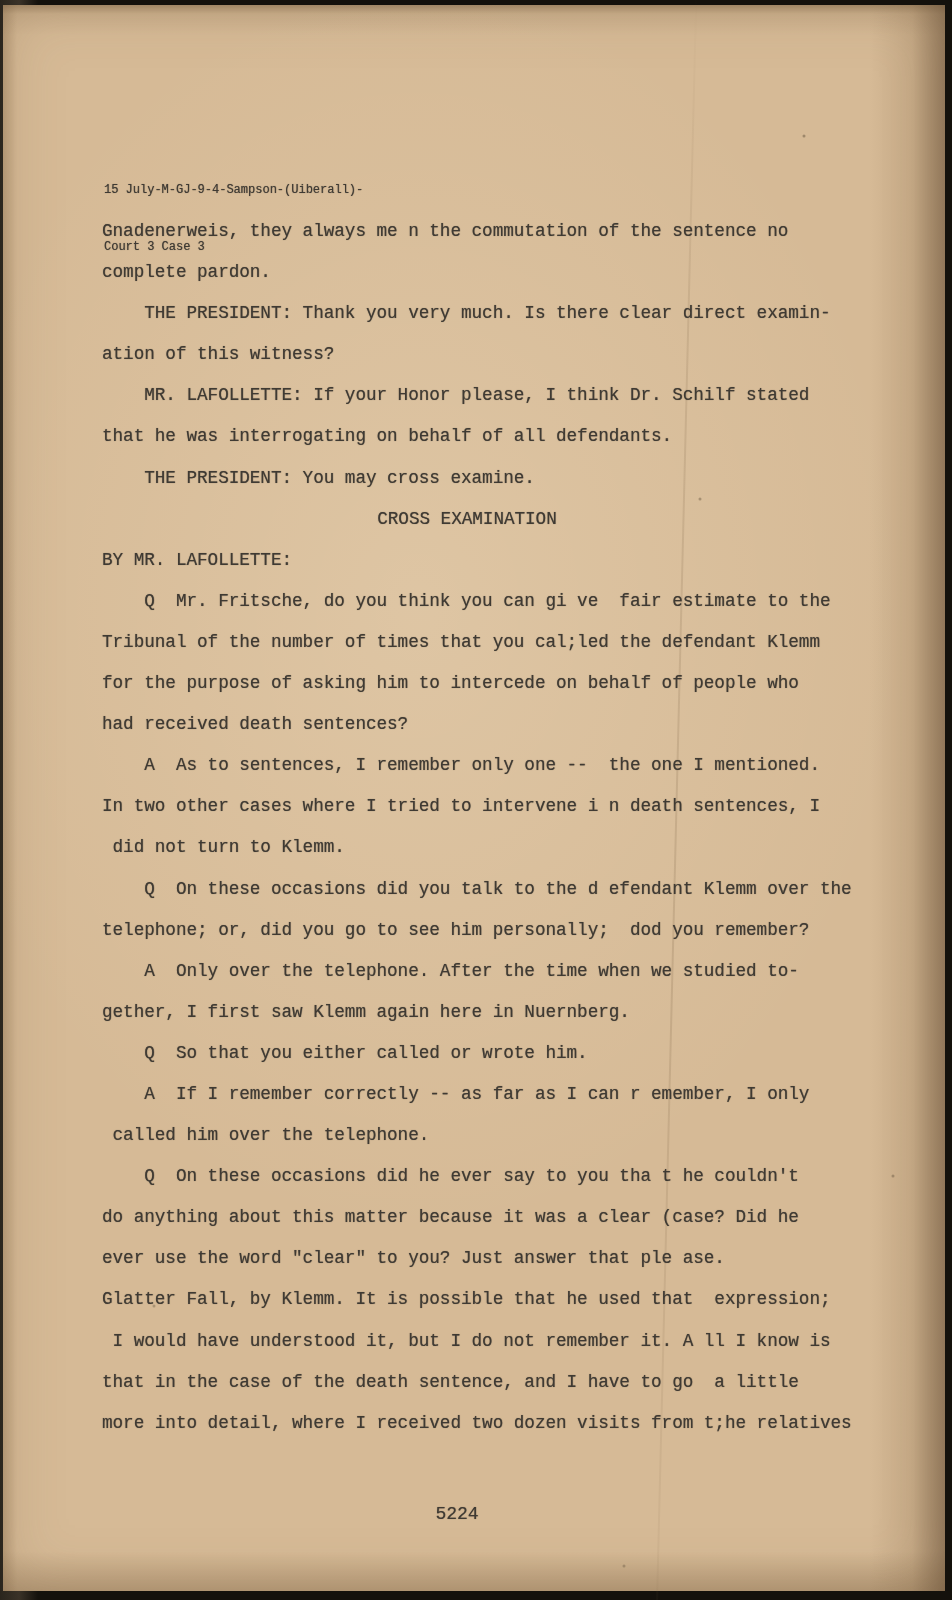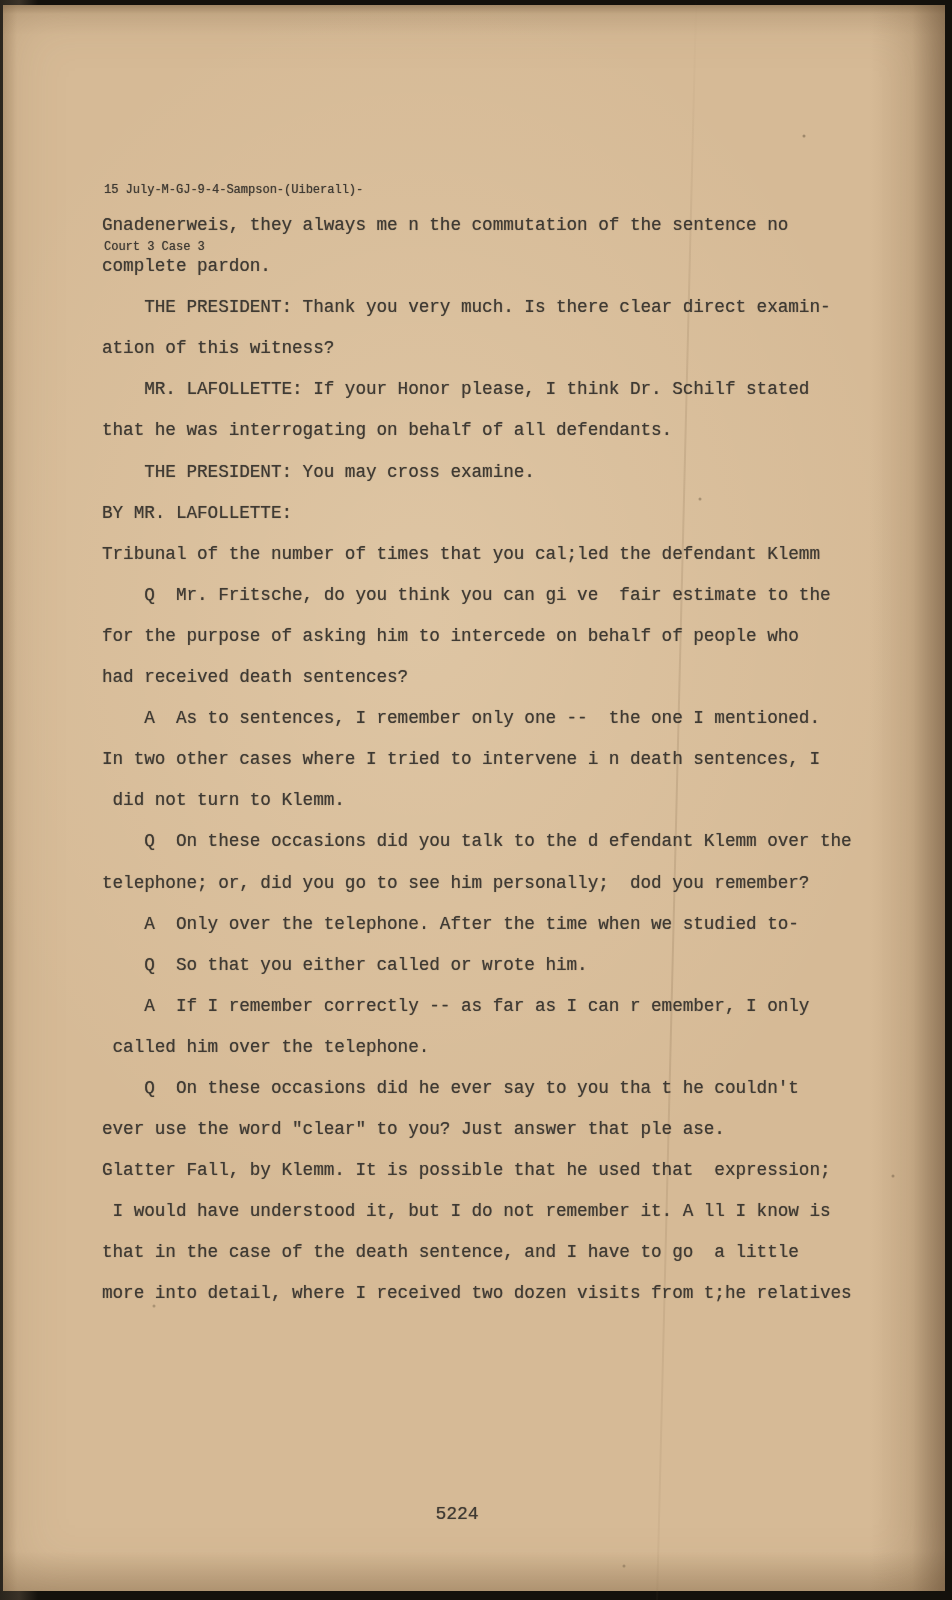--- a/index.html
+++ b/index.html
@@ -60,21 +60,21 @@
     position: absolute;
     left: 101px;
     top: 138px;
     font-size: 12px;
     line-height: 19px;
     white-space: pre;
   }
   .body-lines {
     position: absolute;
     left: 99px;
-    top: 200px;
+    top: 206px;
     width: 760px;
     font-size: 17.6px;
   }
   .line {
     height: 41.1px;
     line-height: 41.1px;
     white-space: pre;
   }
   .line.center {
     text-align: center;
@@ -107,35 +107,38 @@
     </div>
 
     <div class="body-lines typed" id="body-lines">
         <div class="line">Gnadenerweis, they always me n the commutation of the sentence no</div>
         <div class="line">complete pardon.</div>
         <div class="line">    THE PRESIDENT: Thank you very much. Is there clear direct examin-</div>
         <div class="line">ation of this witness?</div>
         <div class="line">    MR. LAFOLLETTE: If your Honor please, I think Dr. Schilf stated</div>
         <div class="line">that he was interrogating on behalf of all defendants.</div>
         <div class="line">    THE PRESIDENT: You may cross examine.</div>
+        <div class="line center">CROSS EXAMINATION</div>
         <div class="line">BY MR. LAFOLLETTE:</div>
+        <div class="line">    Q  Mr. Fritsche, do you think you can gi ve  fair estimate to the</div>
         <div class="line">Tribunal of the number of times that you cal;led the defendant Klemm</div>
-        <div class="line">    Q  Mr. Fritsche, do you think you can gi ve  fair estimate to the</div>
         <div class="line">for the purpose of asking him to intercede on behalf of people who</div>
         <div class="line">had received death sentences?</div>
         <div class="line">    A  As to sentences, I remember only one --  the one I mentioned.</div>
         <div class="line">In two other cases where I tried to intervene i n death sentences, I</div>
         <div class="line"> did not turn to Klemm.</div>
         <div class="line">    Q  On these occasions did you talk to the d efendant Klemm over the</div>
         <div class="line">telephone; or, did you go to see him personally;  dod you remember?</div>
         <div class="line">    A  Only over the telephone. After the time when we studied to-</div>
+        <div class="line">gether, I first saw Klemm again here in Nuernberg.</div>
         <div class="line">    Q  So that you either called or wrote him.</div>
         <div class="line">    A  If I remember correctly -- as far as I can r emember, I only</div>
         <div class="line"> called him over the telephone.</div>
         <div class="line">    Q  On these occasions did he ever say to you tha t he couldn't</div>
+        <div class="line">do anything about this matter because it was a clear (case? Did he</div>
         <div class="line">ever use the word "clear" to you? Just answer that ple ase.</div>
         <div class="line">Glatter Fall, by Klemm. It is possible that he used that  expression;</div>
         <div class="line"> I would have understood it, but I do not remember it. A ll I know is</div>
         <div class="line">that in the case of the death sentence, and I have to go  a little</div>
         <div class="line">more into detail, where I received two dozen visits from t;he relatives</div>
       </div>
 
     <div class="page-number typed">5224</div>
   </div>
 </div>

